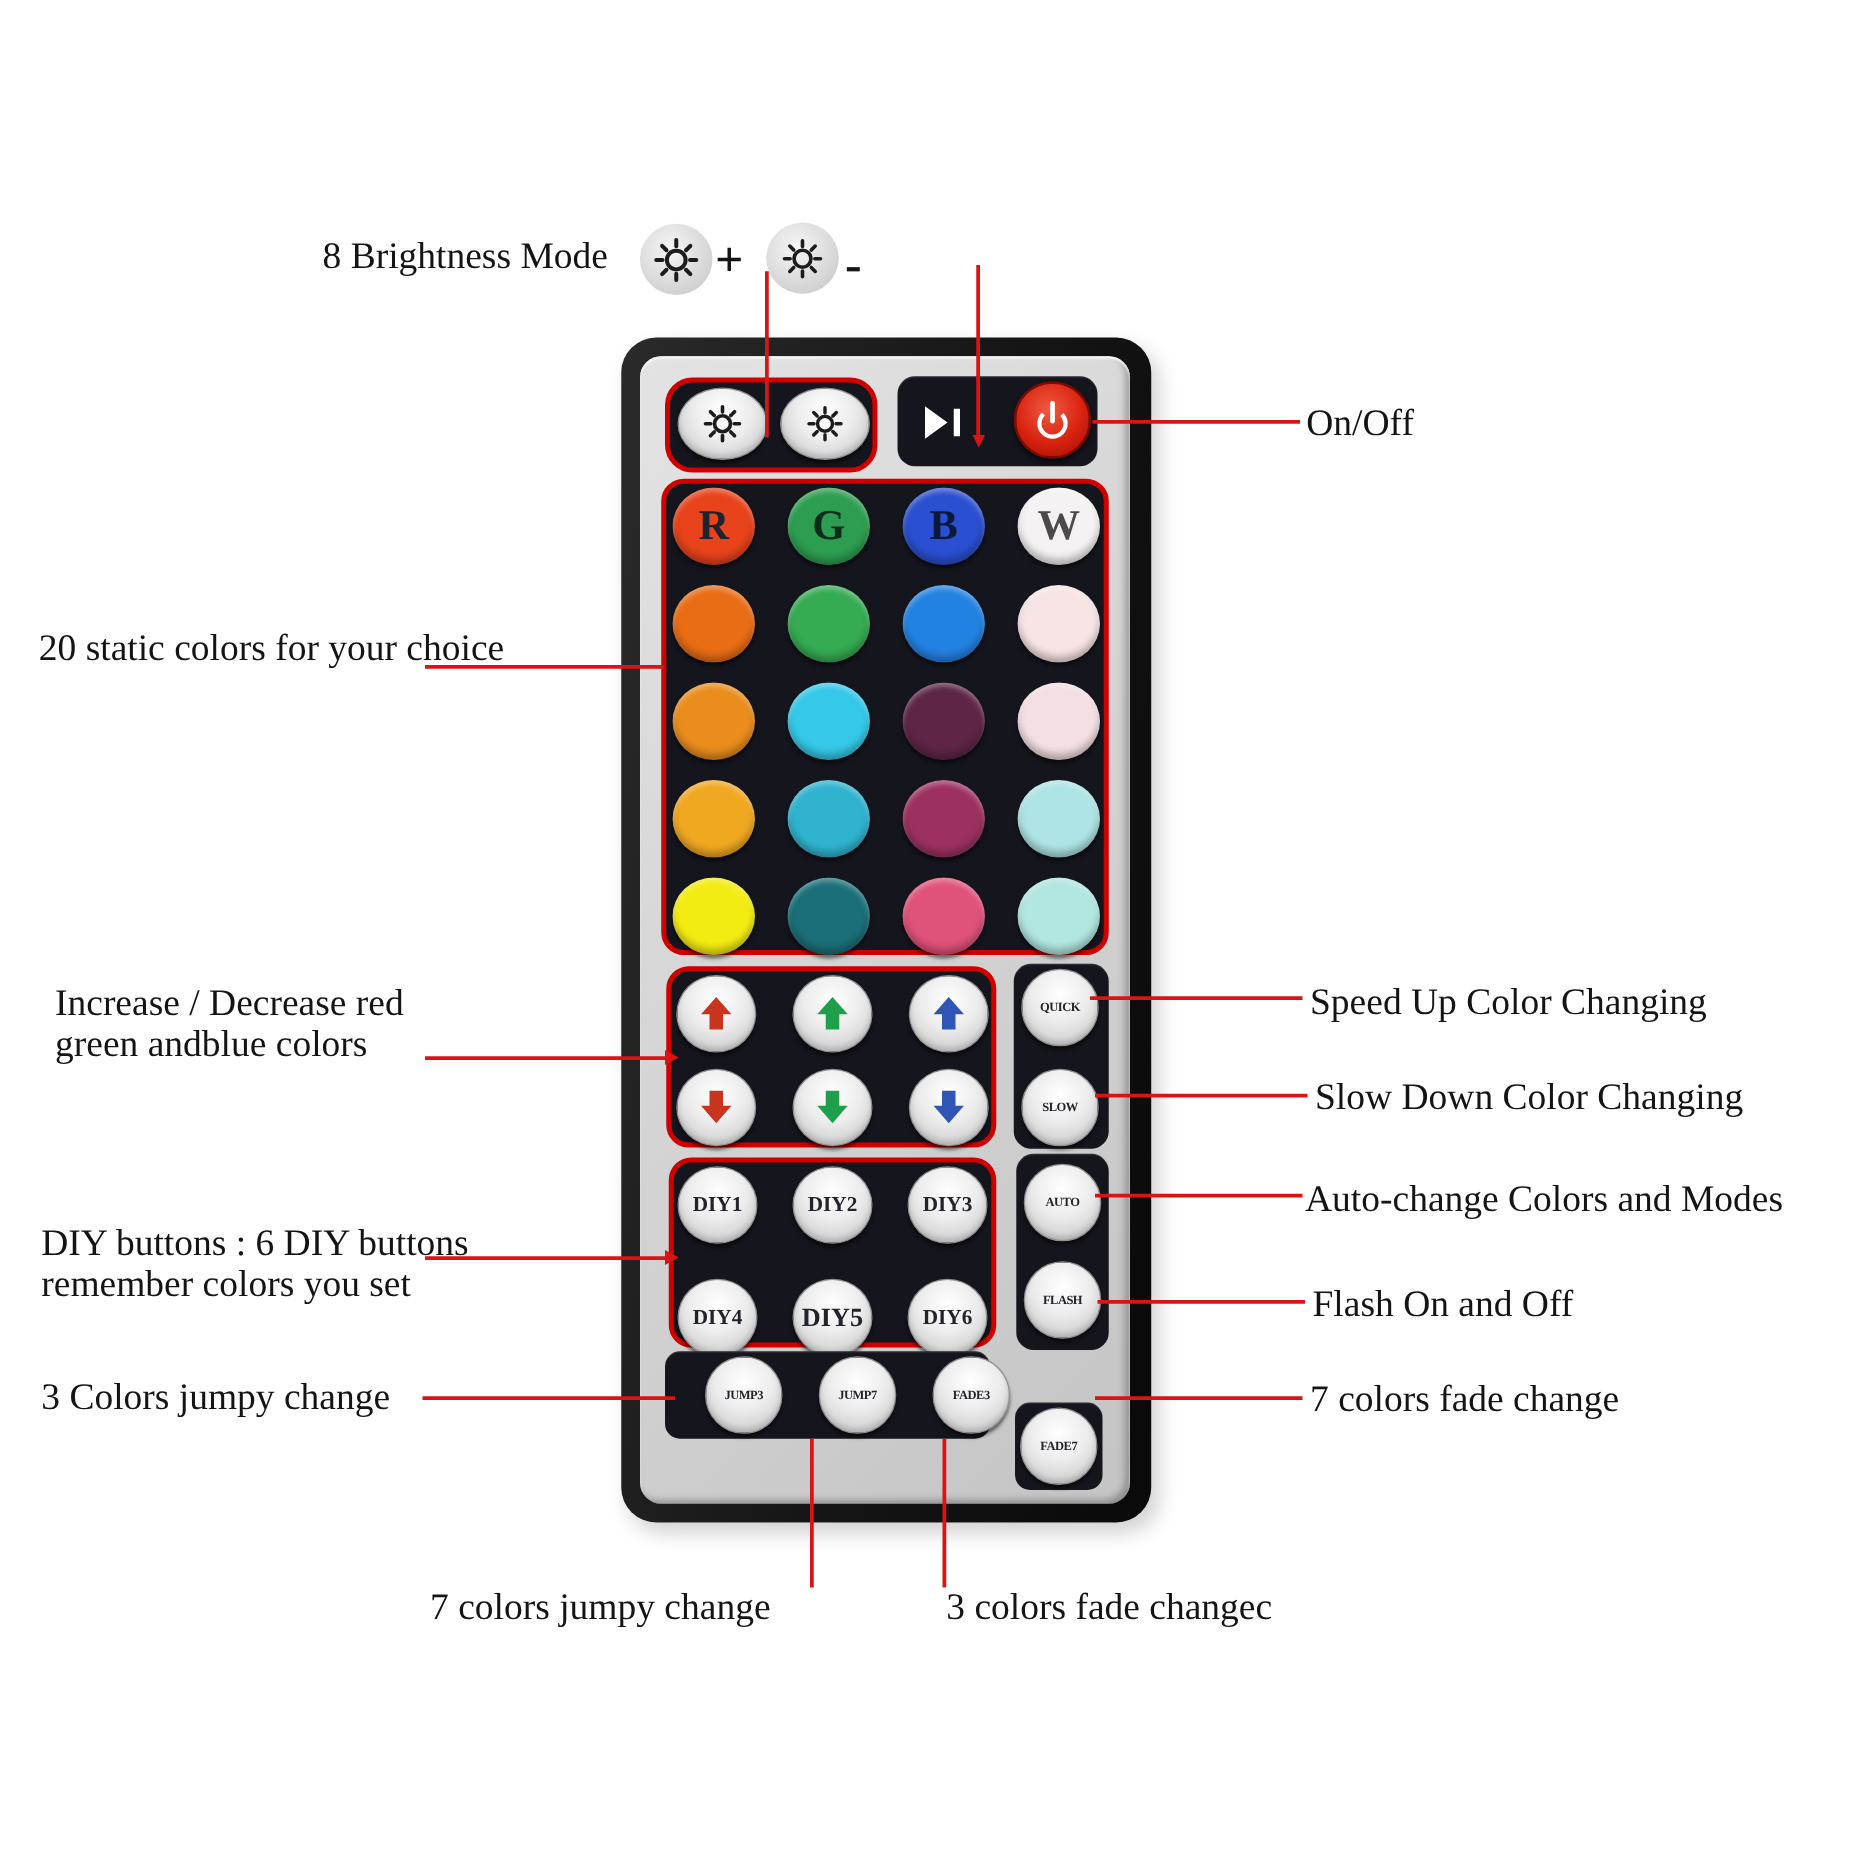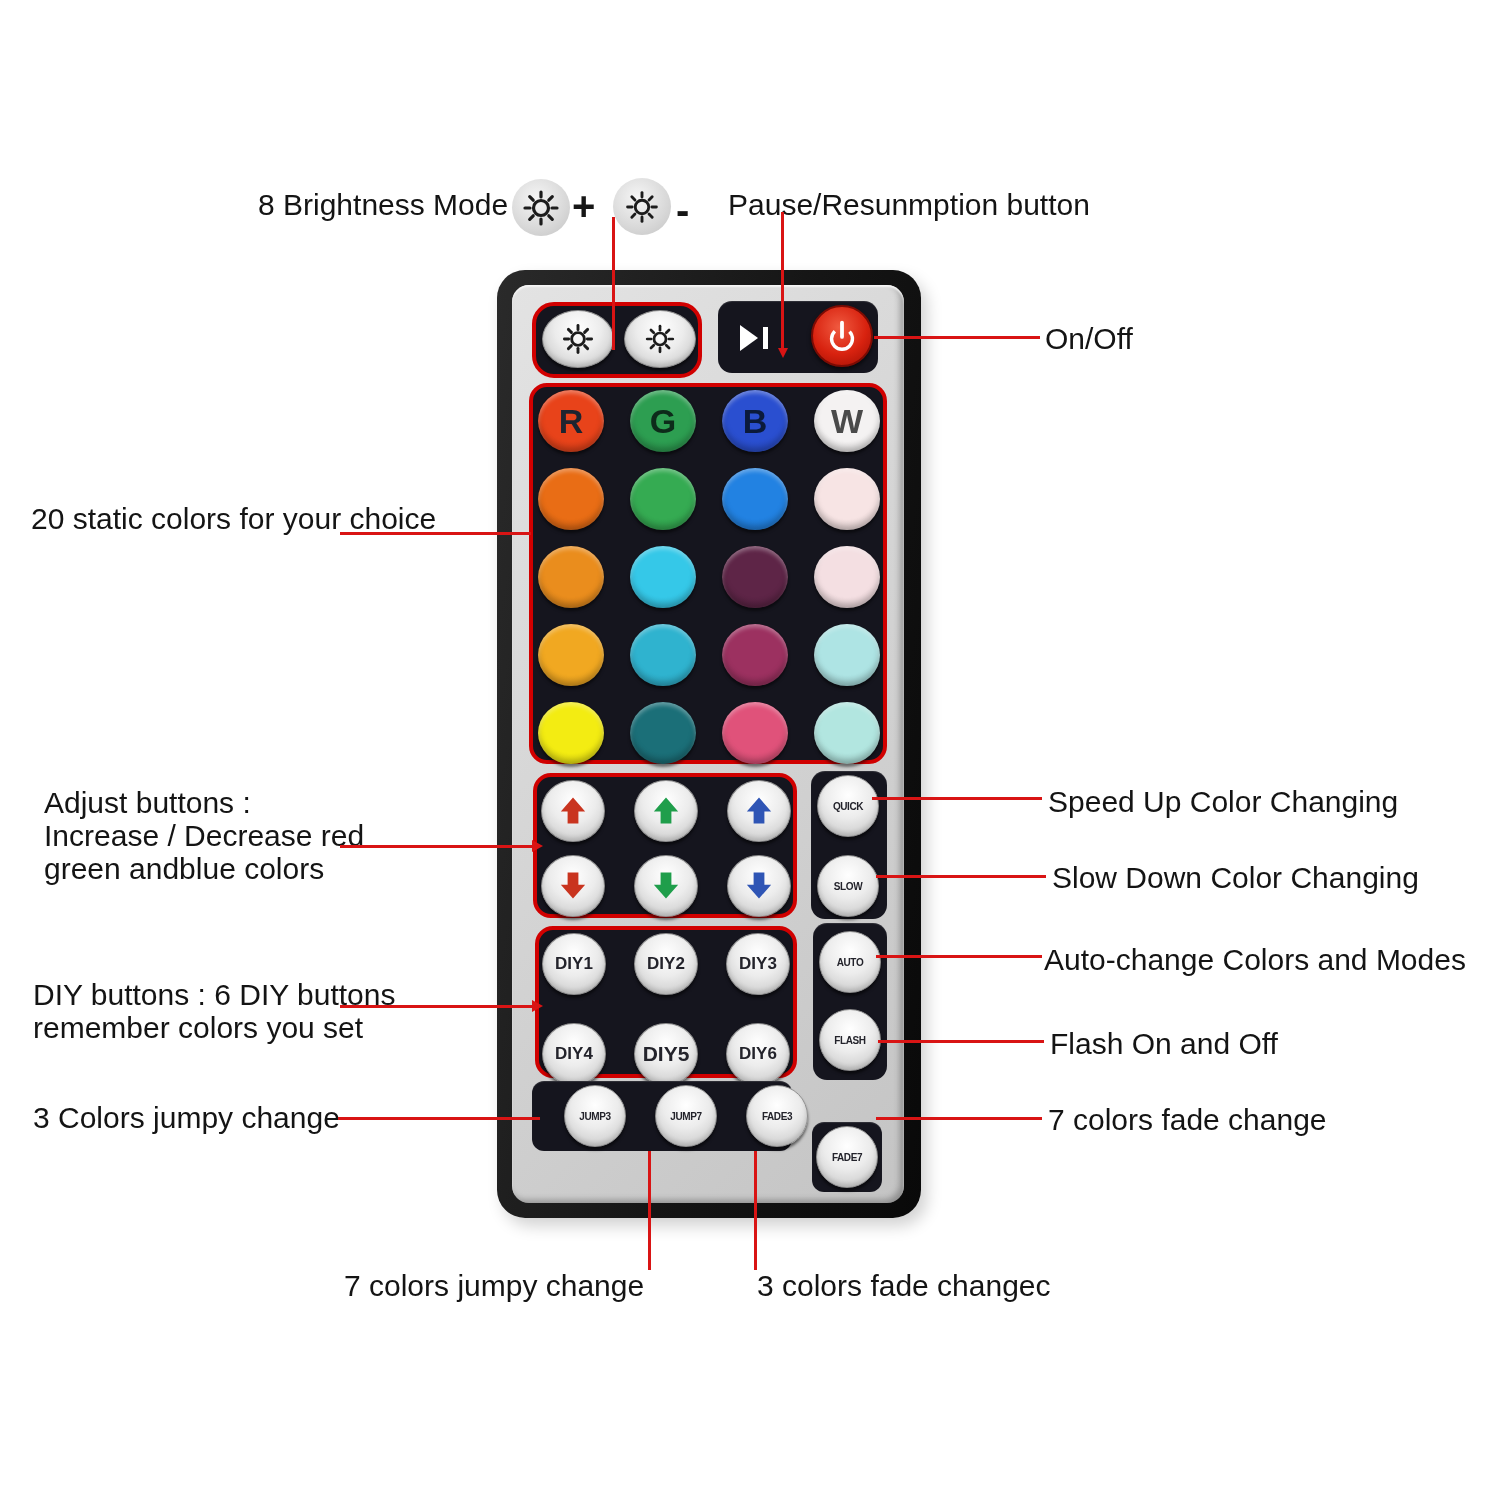--- a/index.html
+++ b/index.html
@@ -1,17 +1,17 @@
 <!DOCTYPE html>
 <html><head>
 <meta charset="utf-8">
 <style>
   html,body{margin:0;padding:0;background:#ffffff;}
   #canvas{position:relative;width:1500px;height:1500px;background:#ffffff;overflow:hidden;
-          font-family:Liberation Sans, sans-serif;color:#111;}
+          font-family:Liberation Serif, serif;color:#111;}
   .ann{position:absolute;font-size:30px;line-height:33px;color:#141414;white-space:nowrap;}
   .hline{position:absolute;height:3px;background:#d91414;z-index:30;}
   .vline{position:absolute;width:3px;background:#d91414;z-index:30;}
   .ah-right{position:absolute;width:0;height:0;border-top:6px solid transparent;border-bottom:6px solid transparent;border-left:11px solid #d91414;z-index:31;}
   .ah-down{position:absolute;width:0;height:0;border-left:5px solid transparent;border-right:5px solid transparent;border-top:10px solid #d91414;z-index:31;}
   .ann-icon{position:absolute;border-radius:50%;background:radial-gradient(circle at 42% 35%,#f6f6f6,#d8d8d8 60%,#c2c2c2);display:flex;align-items:center;justify-content:center;z-index:5;}
   .sign{position:absolute;font-size:40px;font-weight:bold;color:#161616;z-index:5;}
 
   
   #remote{position:absolute;left:497px;top:270px;width:424px;height:948px;background:linear-gradient(100deg,#2a2a2a,#151515 55%,#090909);border-radius:28px;box-shadow:6px 8px 16px rgba(0,0,0,0.18);z-index:10;}
@@ -71,26 +71,24 @@
           <line x1="20" y1="31" x2="20" y2="36"></line>
           <line x1="12.2" y1="27.8" x2="8.7" y2="31.3"></line>
           <line x1="9" y1="20" x2="4" y2="20"></line>
           <line x1="12.2" y1="12.2" x2="8.7" y2="8.7"></line>
           <line x1="20" y1="9" x2="20" y2="4"></line>
           <line x1="27.8" y1="12.2" x2="31.3" y2="8.7"></line>
         </g>
       </svg>
   </div>
   <div class="sign" style="left:676px;top:188px;">-</div>
-  <div class="ann" style="left:728px;top:188px;">Pause/Resunmption button</div>
   <div class="ann" style="left:1045px;top:322px;">On/Off</div>
 
   <div class="ann" style="left:31px;top:502px;">20 static colors for your choice</div>
   <div style="position:absolute;left:44px;top:786px;">
-    <div class="ann" style="position:static;">Adjust buttons :</div>
     <div class="ann" style="position:static;">Increase / Decrease red</div>
     <div class="ann" style="position:static;">green andblue colors</div>
   </div>
   <div style="position:absolute;left:33px;top:978px;">
     <div class="ann" style="position:static;">DIY buttons : 6 DIY buttons</div>
     <div class="ann" style="position:static;">remember colors you set</div>
   </div>
   <div class="ann" style="left:33px;top:1101px;">3 Colors jumpy change</div>
 
   <div class="ann" style="left:1052px;top:861px;">Slow Down Color Changing</div>

